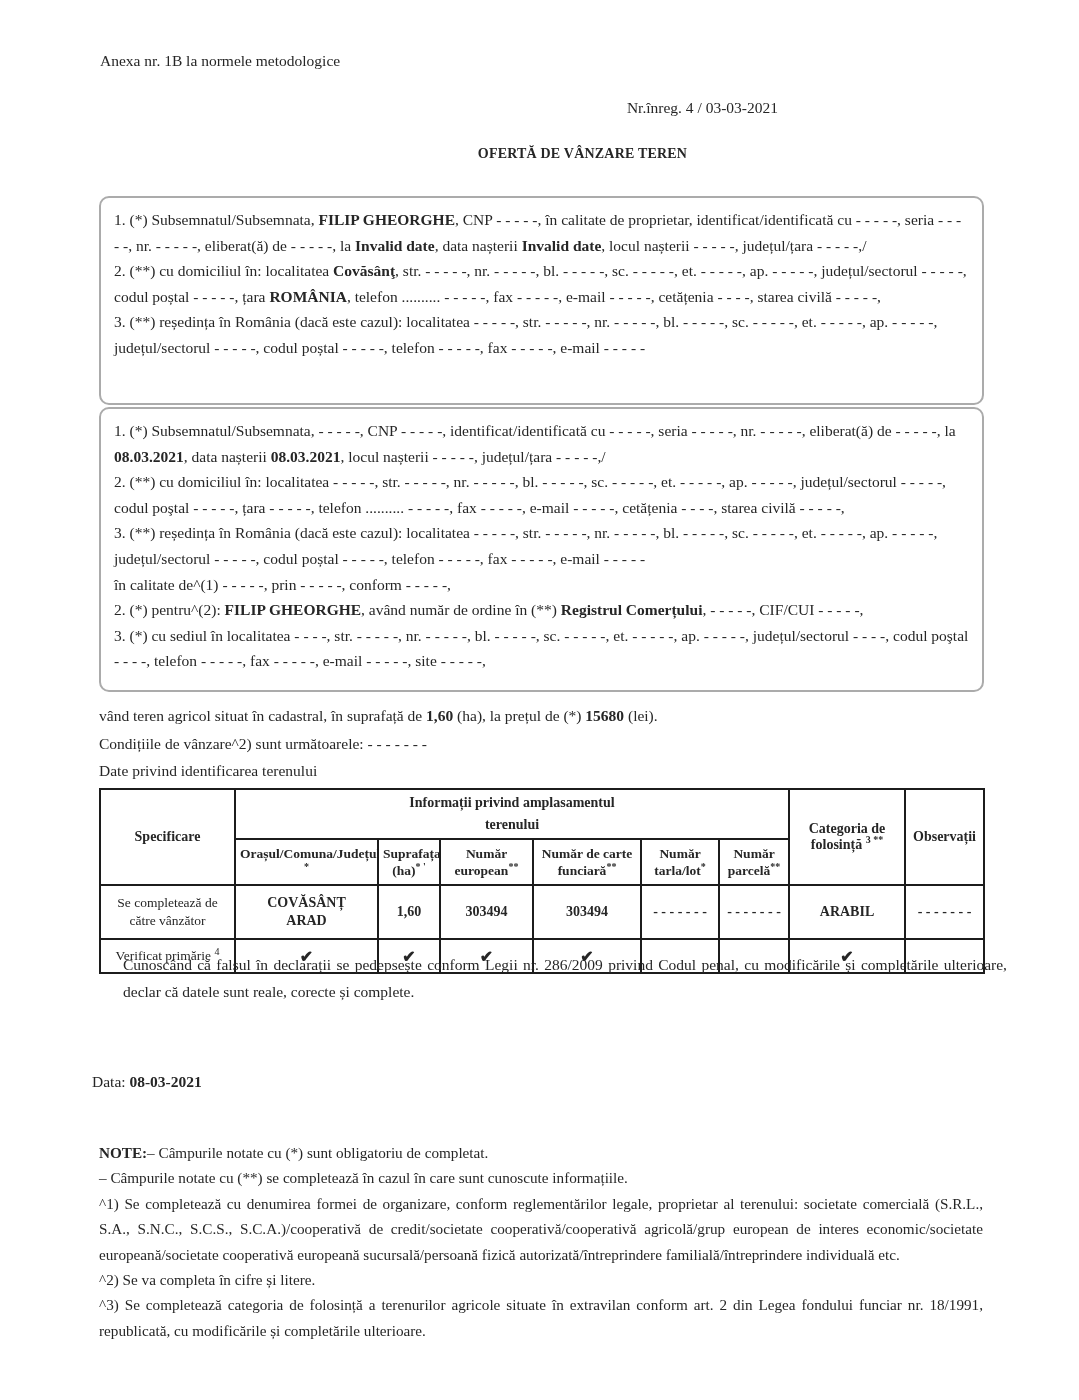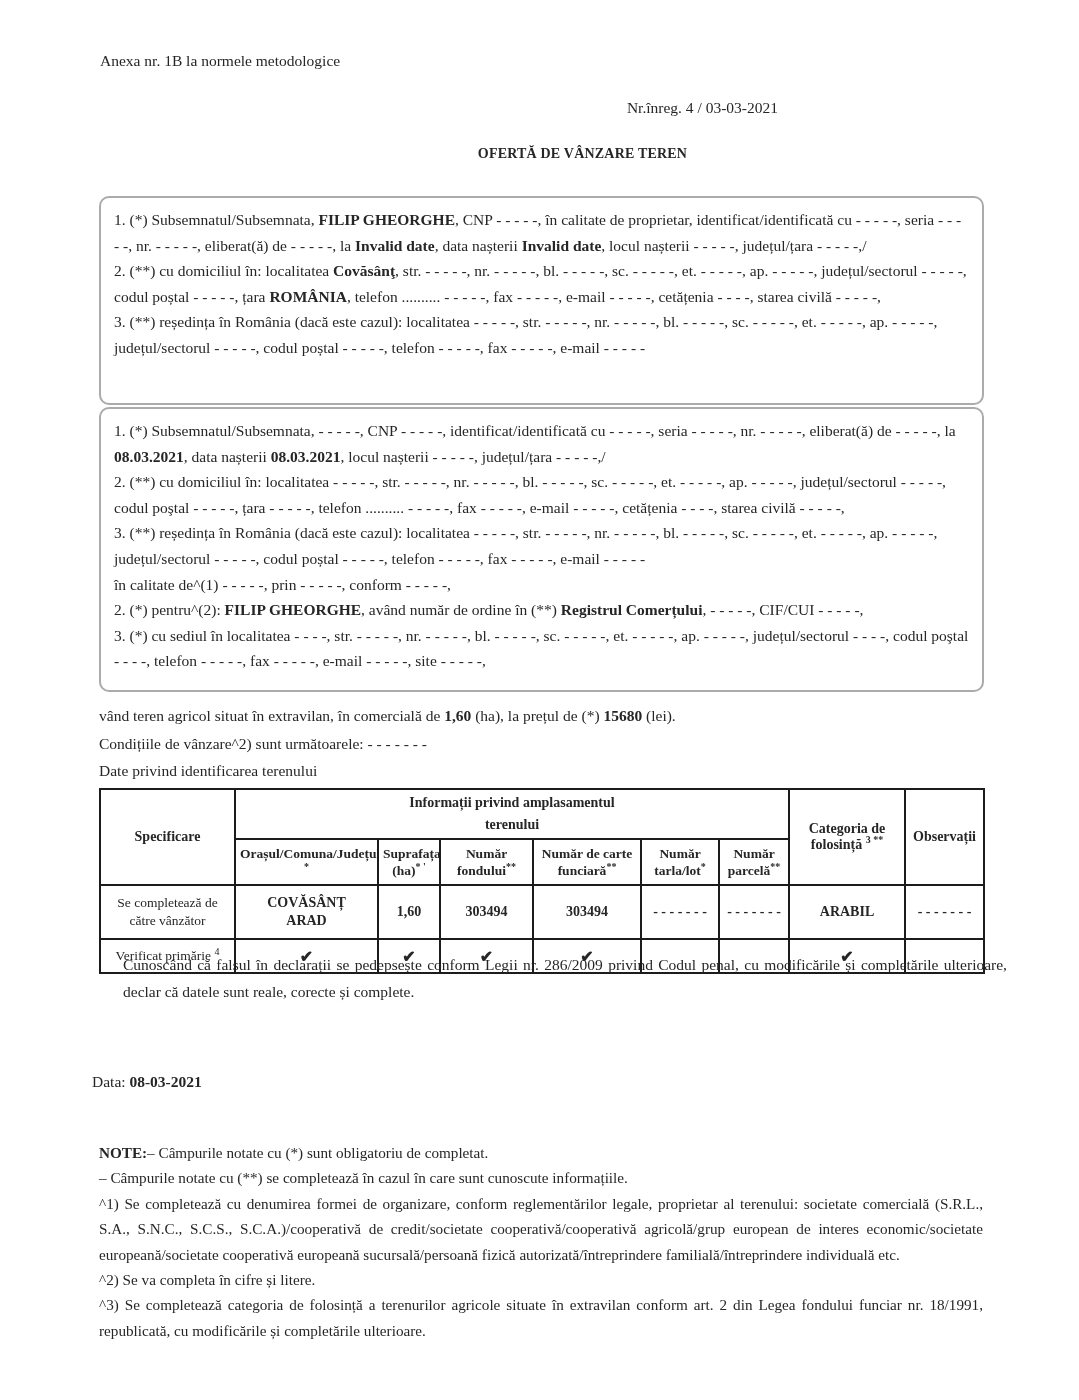--- a/index.html
+++ b/index.html
@@ -62,21 +62,21 @@
   <div class="box box2">
     <p><span>1. (*) Subsemnatul/Subsemnata, - - - - -, CNP - - - - -, identificat/identificată cu - - - - -, seria - - - - -, nr. - - - - -, eliberat(ă) de - - - - -, la </span><span class="b">08.03.2021</span><span>, data nașterii </span><span class="b">08.03.2021</span><span>, locul nașterii - - - - -, județul/țara - - - - -,/</span></p>
     <p><span>2. (**) cu domiciliul în: localitatea - - - - -, str. - - - - -, nr. - - - - -, bl. - - - - -, sc. - - - - -, et. - - - - -, ap. - - - - -, județul/sectorul - - - - -, codul poştal - - - - -, țara - - - - -, telefon .......... - - - - -, fax - - - - -, e-mail - - - - -, cetățenia - - - -, starea civilă - - - - -,</span></p>
     <p><span>3. (**) reședința în România (dacă este cazul): localitatea - - - - -, str. - - - - -, nr. - - - - -, bl. - - - - -, sc. - - - - -, et. - - - - -, ap. - - - - -, județul/sectorul - - - - -, codul poștal - - - - -, telefon - - - - -, fax - - - - -, e-mail - - - - -</span></p>
     <p><span>în calitate de^(1) - - - - -, prin - - - - -, conform - - - - -,</span></p>
     <p><span>2. (*) pentru^(2): </span><span class="b">FILIP GHEORGHE</span><span>, având număr de ordine în (**) </span><span class="b">Registrul Comerțului</span><span>, - - - - -, CIF/CUI - - - - -,</span></p>
     <p><span>3. (*) cu sediul în localitatea - - - -, str. - - - - -, nr. - - - - -, bl. - - - - -, sc. - - - - -, et. - - - - -, ap. - - - - -, județul/sectorul - - - -, codul poştal - - - -, telefon - - - - -, fax - - - - -, e-mail - - - - -, site - - - - -,</span></p>
   </div>
 
   <div class="flow">
-    <p><span>vând teren agricol situat în extravilan, în comercială de </span><span class="b">1,60</span><span> (ha), la prețul de (*) </span><span class="b">15680</span><span> (lei).</span></p>
+    <p><span>vând teren agricol situat în cadastral, în suprafață de </span><span class="b">1,60</span><span> (ha), la prețul de (*) </span><span class="b">15680</span><span> (lei).</span></p>
     <p><span>Condițiile de vânzare^2) sunt următoarele: - - - - - - -</span></p>
     <p>Date privind identificarea terenului</p>
   </div>
 
   <table class="land">
     <colgroup>
       <col style="width:135px">
         <col style="width:143px">
         <col style="width:62px">
       <col style="width:93px">
@@ -89,21 +89,21 @@
     <tbody>
       <tr>
         <td rowspan="2" class="hdr">Specificare</td>
         <td colspan="6" class="hdr group"><span>Informații privind amplasamentul</span><br><span>terenului</span></td>
         <td rowspan="2" class="hdr"><span>Categoria de</span><br><span>folosință </span><sup>3 **</sup></td>
         <td rowspan="2" class="hdr">Observații</td>
       </tr>
       <tr class="subrow">
         <td class="hdr"><span>Orașul/Comuna/Județul</span><br><sup>*</sup></td>
         <td class="hdr"><span>Suprafața</span><br><span>(ha)</span><sup>* '</sup></td>
-        <td class="hdr"><span>Număr</span><br><span>fondului</span><sup>**</sup></td>
+        <td class="hdr"><span>Număr</span><br><span>european</span><sup>**</sup></td>
         <td class="hdr"><span>Număr de carte</span><br><span>funciară</span><sup>**</sup></td>
         <td class="hdr"><span>Număr</span><br><span>tarla/lot</span><sup>*</sup></td>
         <td class="hdr"><span>Număr</span><br><span>parcelă</span><sup>**</sup></td>
       </tr>
       <tr class="datarow">
         <td class="rowlabel pre">Se completează de
 către vânzător</td>
         <td class="val pre">COVĂSÂNȚ
 ARAD</td>
         <td class="val">1,60</td>

